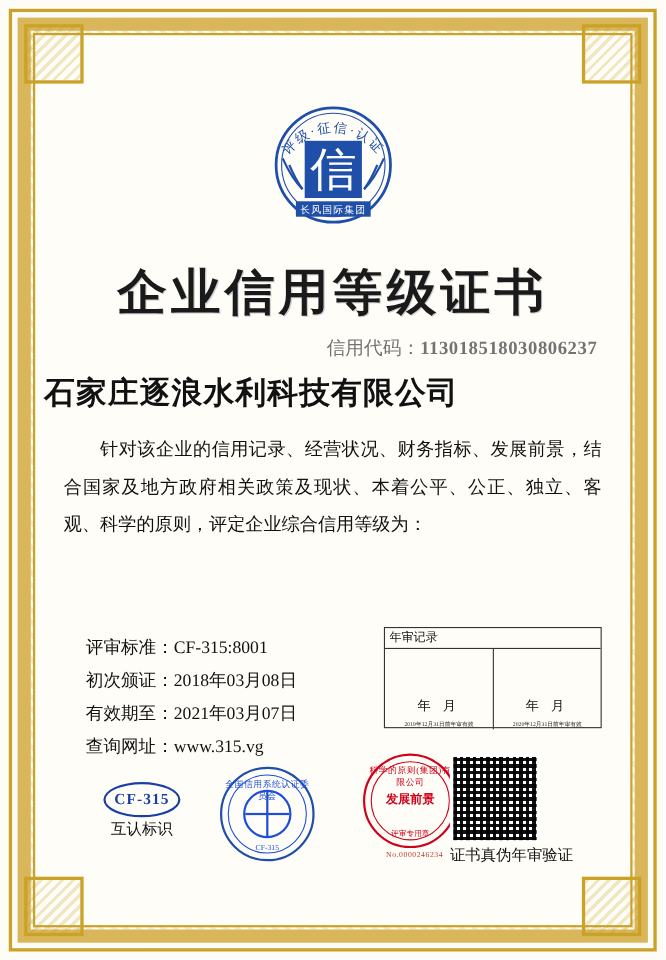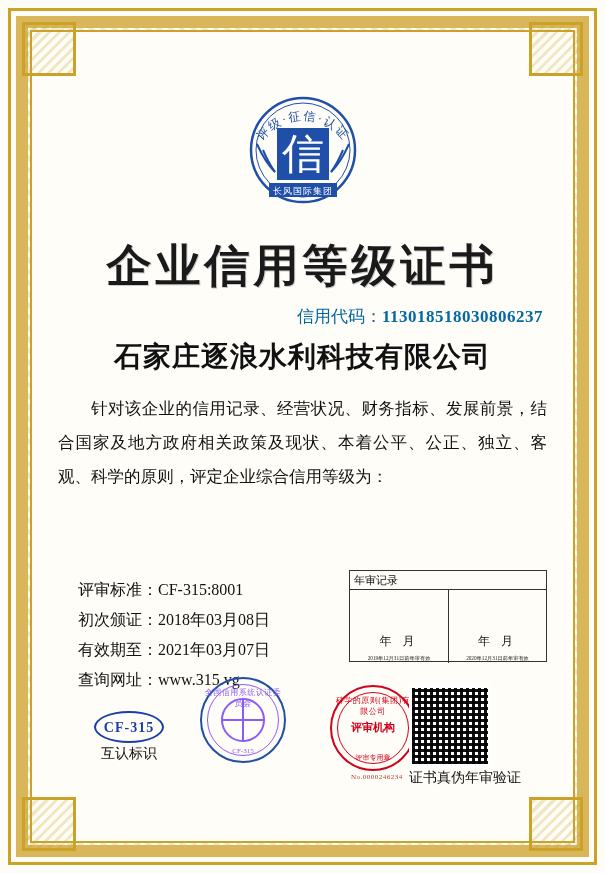--- a/index.html
+++ b/index.html
@@ -87,32 +87,32 @@
     text-shadow: 1px 1px 0 #cccccc;
   }
   .credit-code {
     position: absolute;
     top: 265px;
     left: 0;
     right: 0;
     text-align: right;
     padding-right: 22px;
     font-size: 17px;
-    color: #0369a1;
+    color: #737373;
   }
   .credit-code .code {
     font-weight: bold;
     letter-spacing: 0.5px;
   }
   .company {
     position: absolute;
     top: 298px;
     left: 0;
     right: 0;
-    text-align: center;
+    text-align: left;
     font-size: 28px;
     font-weight: bold;
     letter-spacing: 1px;
     color: #111;
   }
   .body-text {
     position: absolute;
     top: 352px;
     left: 18px;
     right: 18px;
@@ -237,21 +237,21 @@
   }
   .round-stamp.red {
     border-color: #d0021b;
   }
   .round-stamp .inner-ring {
     position: absolute;
     left: 5px; top: 5px; right: 5px; bottom: 5px;
     border: 1px solid currentColor;
     border-radius: 50%;
   }
-  .stamp-blue { color: #8b5cf6; left: 150px; top: 0; }
+  .stamp-blue { color: #1d4ed8; left: 150px; top: 20px; }
   .stamp-red  { color: #d0021b; left: 280px; top: 8px; }
   .arc-text {
     position: absolute;
     left: 0; right: 0; top: 8px;
     text-align: center;
     font-size: 8px;
     letter-spacing: 0.5px;
   }
   .center-text {
     position: absolute;
@@ -395,21 +395,21 @@
           <div class="arc-text">全国信用系统认证委员会</div>
           <div class="globe"></div>
           <div class="bottom-text">CF-315</div>
         </div>
       </div>
 
       <div class="stamp stamp-red">
         <div class="round-stamp red">
           <div class="inner-ring"></div>
           <div class="arc-text">科学的原则(集团)有限公司</div>
-          <div class="center-text">评审机构</div>
+          <div class="center-text">发展前景</div>
           <div class="bottom-text">评审专用章</div>
         </div>
       </div>
       <div class="serial">No.0000246234</div>
 
       <div class="qr">
         <div class="qr-box"></div>
         <div class="stamp-caption">证书真伪年审验证</div>
       </div>
 

